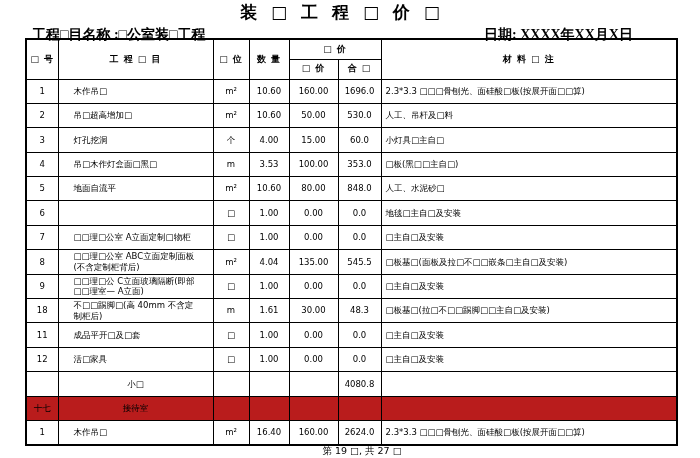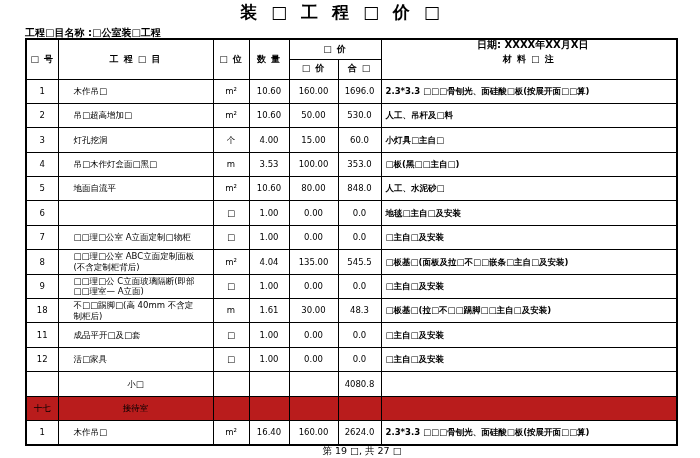--- a/index.html
+++ b/index.html
@@ -8,39 +8,39 @@
     position:relative; width:700px; height:458px; overflow:hidden;
     font-family:"DejaVu Sans","Liberation Sans",sans-serif; color:#000;
     background:#ffffff;
   }
   .title {
     position:absolute; top:1px; left:0; right:16px;
     text-align:center; font-size:17px; font-weight:bold; letter-spacing:4px;
     white-space:nowrap;
   }
   .info {
-    position:absolute; top:26px; left:25px; right:24px; height:12px;
-    font-size:10px; font-weight:bold;
+    position:absolute; top:26px; left:32px; right:24px; height:12px;
+    font-size:14px; font-weight:bold;font-family:Liberation Serif, serif;
   }
   .info .proj { position:absolute; left:0; top:0; white-space:nowrap; }
-  .info .date { position:absolute; left:452px; top:0; white-space:nowrap;margin-top:12px; }
+  .info .date { position:absolute; left:452px; top:0; white-space:nowrap; }
   table.quote {
     position:absolute; top:38px; left:25px; width:651px;
     border-collapse:collapse; table-layout:fixed;
     border:2px solid #000;
   }
   th, td {
     border:1px solid #000; font-size:8.5px; font-weight:normal;
     text-align:center; vertical-align:middle; overflow:hidden; line-height:1.25;
     word-break:break-all;
   }
   thead th { height:20px; font-weight:bold; font-size:9px; letter-spacing:1px; }
   tbody tr { height:24.4px; }
   td.col-item   { text-align:left; padding:0 15px; }
-  td.col-remark { text-align:left; padding:0 4px;font-weight:bold; }
+  td.col-remark { text-align:left; padding:0 4px; }
   tr.section { font-weight:bold; }
   tr.section td.col-item, tr.subtotal td.col-item { text-align:center; }
   .footer {
     position:absolute; bottom:0; left:0; right:0;
     text-align:center; font-size:9.5px; white-space:nowrap;padding-left:24px;
   }
 </style>
 </head>
 <body>
 

